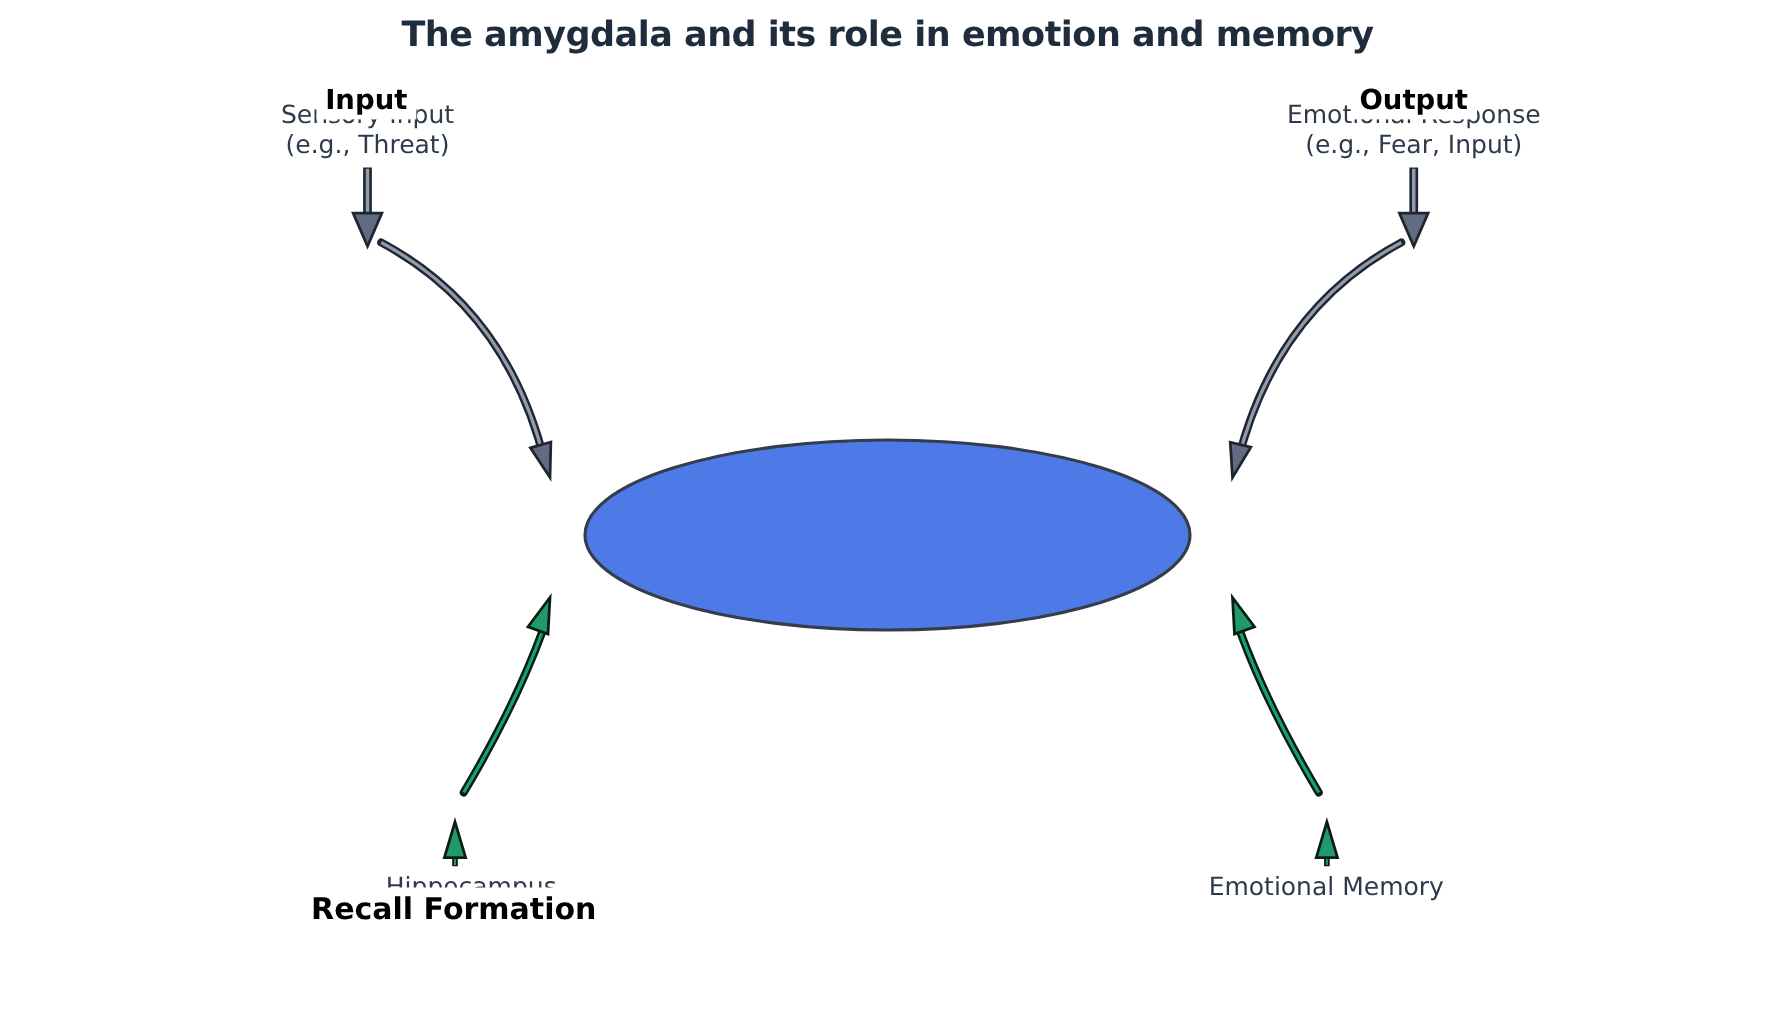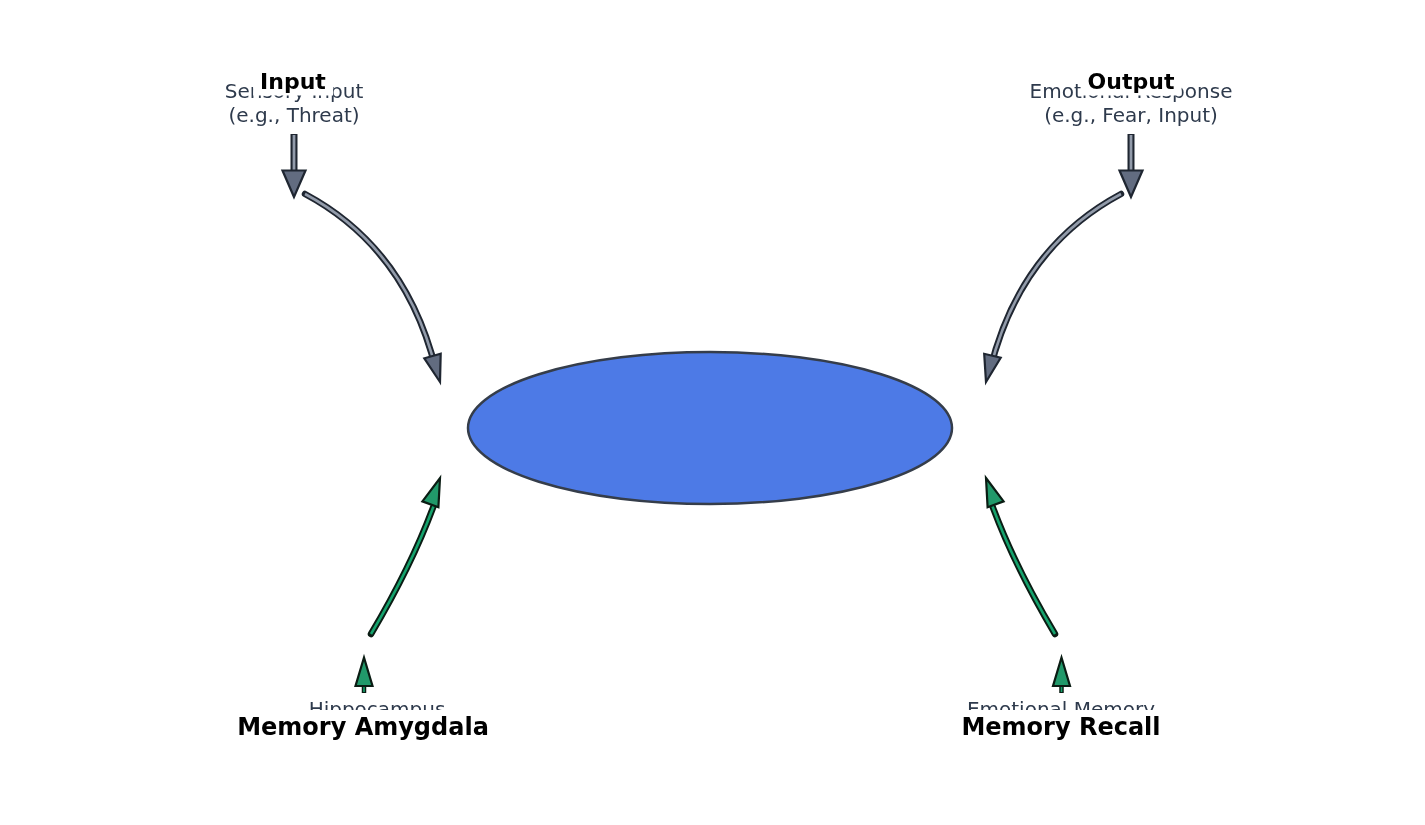--- a/index.html
+++ b/index.html
@@ -90,33 +90,33 @@
       <polygon points="986,478 1003.6,501.4 987.6,507.2" stroke-width="2.2" fill="#21996a" stroke="#0a1c13"></polygon>
     </g>
 
     <g>
       <path d="M 1061.5,693 L 1061.5,684" fill="none" stroke-width="4.5" stroke="#0a1c13"></path>
       <path d="M 1061.5,692 L 1061.5,685" fill="none" stroke-width="1.6" stroke="#15a36d"></path>
       <polygon points="1061.5,657.5 1053,686 1070,686" stroke-width="2.2" fill="#21996a" stroke="#0a1c13"></polygon>
     </g>
   </svg>
 
+  <div class="abs title">The amygdala and its role in emotion and memory</div>
 
   <div class="abs label pos-input-label">
     <div>Sensory Input</div>
     <div>(e.g., Threat)</div>
   </div>
   <div class="abs heading top pos-input-heading">Input</div>
 
   <div class="abs label pos-output-label">
     <div>Emotional Response</div>
     <div>(e.g., Fear, Input)</div>
   </div>
   <div class="abs heading top pos-output-heading">Output</div>
 
   <div class="abs label pos-hippocampus">Hippocampus</div>
-  <div class="abs heading bottom pos-memory-formation">Memory Amygdala</div>
+  <div class="abs heading bottom pos-memory-formation">Recall Formation</div>
 
   <div class="abs label pos-emotional-memory">Emotional Memory</div>
-  <div class="abs heading bottom pos-memory-recall">Memory Recall</div>
 
 
 </div>
 
 </body></html>

